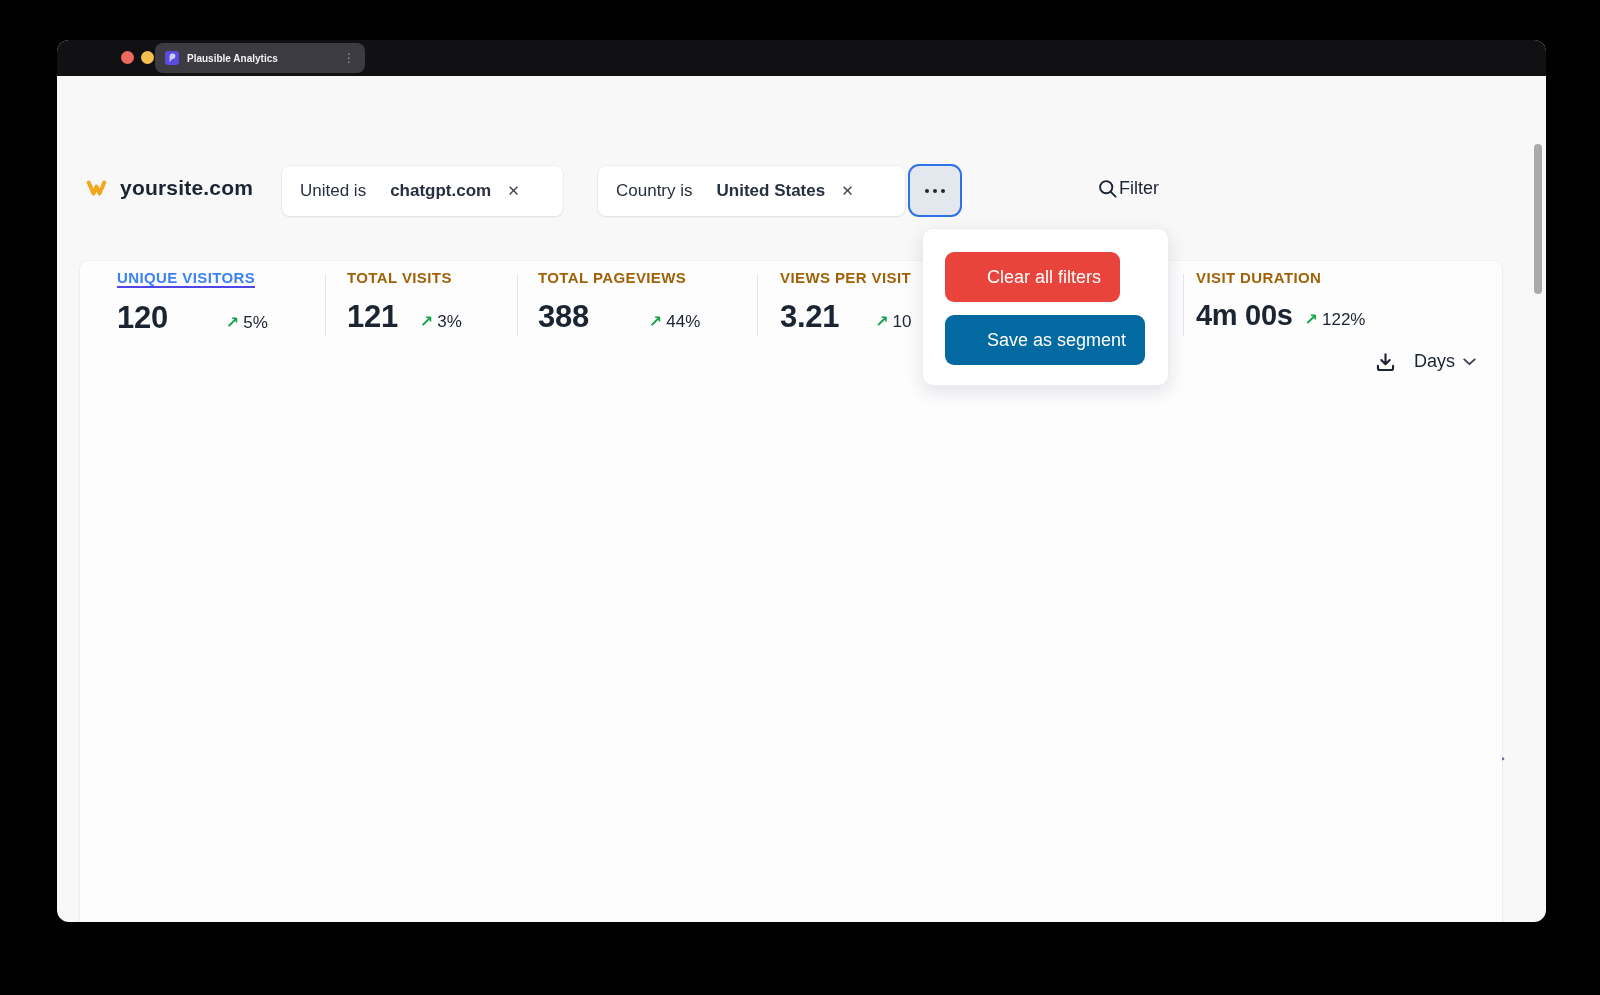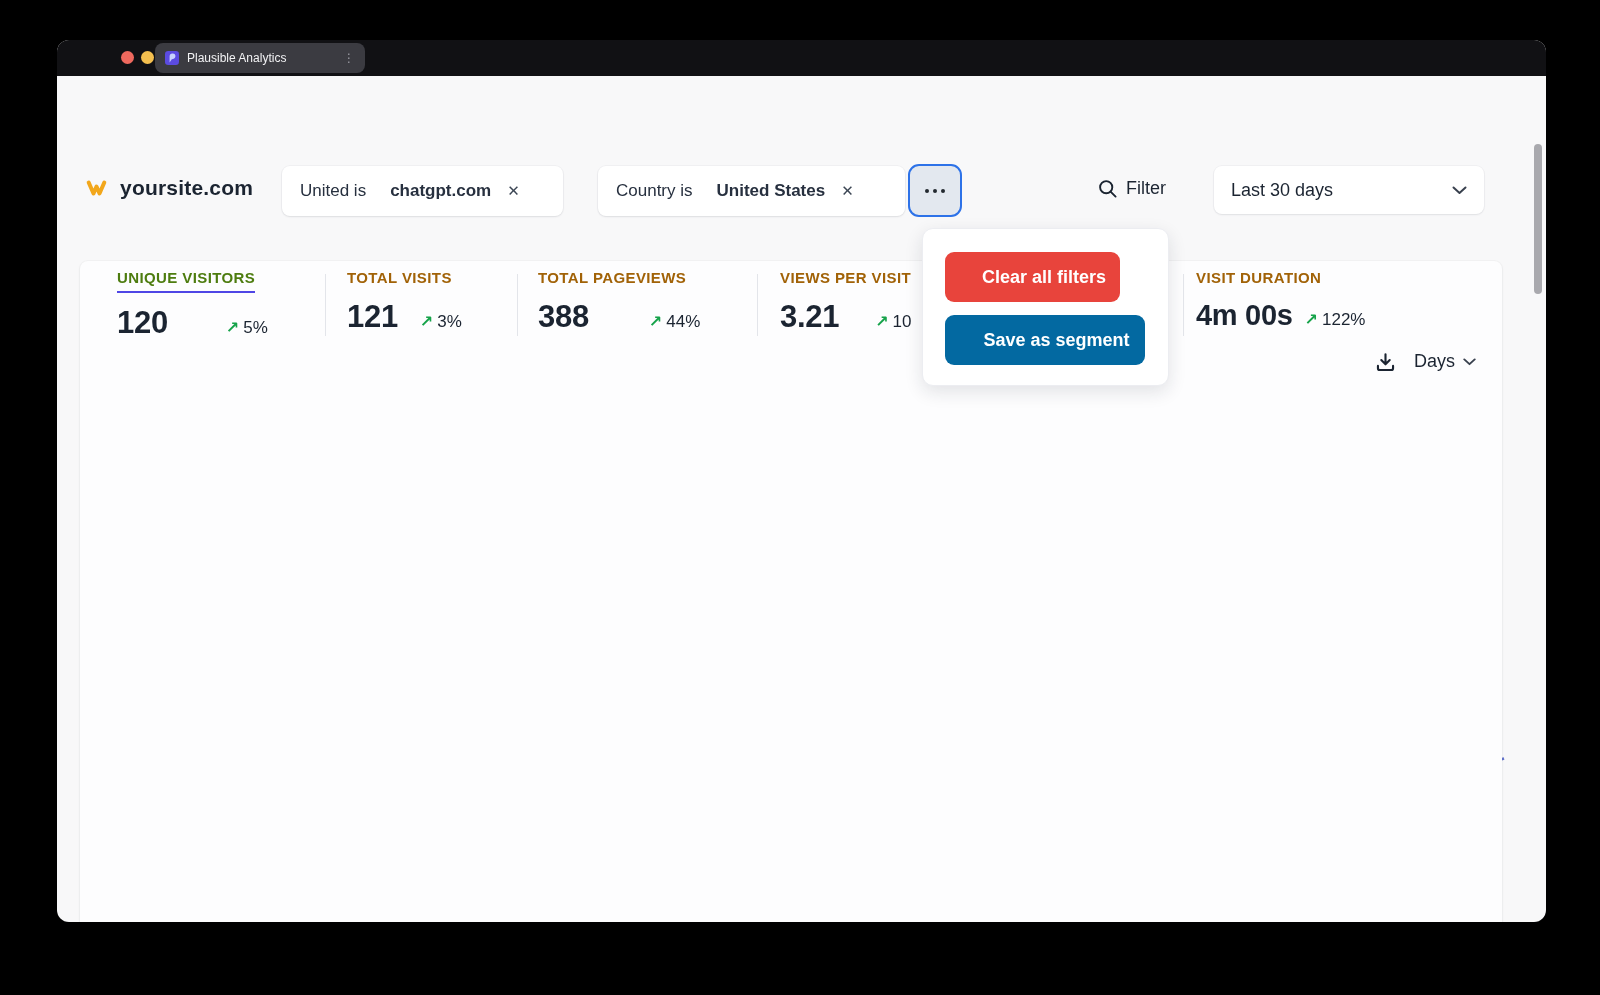--- a/index.html
+++ b/index.html
@@ -4,74 +4,74 @@
 <style>
   * { margin:0; padding:0; box-sizing:border-box; }
   html,body { width:1600px; height:995px; background:#000; overflow:hidden;
     font-family:"Liberation Sans","DejaVu Sans",sans-serif; }
   .window { position:absolute; left:57px; top:40px; width:1489px; height:882px;
     background:#f8f8f9; border-radius:12px; overflow:hidden; }
   .titlebar { position:absolute; left:0; top:0; width:100%; height:36px; background:#111114; }
   .light { position:absolute; top:11px; width:13px; height:13px; border-radius:50%; }
   .tab { position:absolute; left:98px; top:3px; width:210px; height:30px; background:#3b3b41;
     border-radius:8px; display:flex; align-items:center; padding:0 10px; gap:8px; }
-  .tab-title { color:#f2f2f4; font-size:12px; flex:1; }
+  .tab-title { color:#f2f2f4; font-size:10px; flex:1;font-weight:bold; }
   .tab-menu { color:#9c9ca4; font-size:12px; }
   .content { position:absolute; left:0; top:36px; width:1489px; height:846px; }
 
   .siteblock { position:absolute; left:28px; top:100px; display:flex; align-items:center; gap:12px; }
   .sitename { font-size:21px; font-weight:700; color:#1b2431; letter-spacing:.2px; }
 
   .pill { position:absolute; top:90px; height:50px; background:#fff; border-radius:8px;
     box-shadow:0 1px 2px rgba(27,36,49,.09), 0 0 0 1px rgba(27,36,49,.03);
     display:flex; align-items:center; padding:0 18px; gap:7px; font-size:17px; color:#27303f;
     white-space:nowrap; }
   .pill b { font-weight:700;margin-left:17px; }
   .pill .x { margin-left:9px; color:#3c4654; font-size:15px; cursor:pointer; }
   .pill1 { left:225px; width:281px; }
   .pill2 { left:541px; width:307px; }
 
   .dots-btn { position:absolute; left:851px; top:88px; width:54px; height:53px;
     background:#e3e8ef; border:2.5px solid #2d72e8; border-radius:11px;
     display:flex; align-items:center; justify-content:center; }
 
   .filterlink { position:absolute; left:1041px; top:102px; display:flex; align-items:center;
-    gap:8px; color:#1b2431; font-size:18px; }
+    gap:1px; color:#1b2431; font-size:18px; }
 
   .rangeselect { position:absolute; left:1157px; top:90px; width:270px; height:48px; background:#fff;
     border-radius:8px; box-shadow:0 1px 2px rgba(27,36,49,.08), 0 0 0 1px rgba(27,36,49,.03);
     display:flex; align-items:center; padding:0 17px; font-size:18px; color:#1b2431; }
   .rangeselect span { flex:1; }
 
   .card { position:absolute; left:23px; top:185px; width:1422px; height:687px; background:#fdfdfe;
     border-radius:8px; box-shadow:0 1px 3px rgba(27,36,49,.07), 0 0 0 1px rgba(27,36,49,.025); }
   .stat { position:absolute; top:8px; white-space:nowrap; }
   .stat .lbl { font-size:15px; font-weight:700; color:#a16207; letter-spacing:.4px;
     display:inline-block; }
-  .stat.active .lbl { color:#4d7c0f; border-bottom:2px solid #4f46e5; padding-bottom:5px; }
+  .stat.active .lbl { color:#3b82f6; border-bottom:2px solid #4f46e5; }
   .statrow { display:flex; align-items:baseline; margin-top:12px; }
   .stat .val { font-size:31px; font-weight:700; color:#1b2431; letter-spacing:-.3px; }
   .badge { display:flex; align-items:baseline; gap:4px; font-size:17px; color:#1b2431; }
   .badge .arr { color:#16a34a; font-size:16px; font-weight:700; }
   .s1{left:37px;} .s2{left:267px;} .s3{left:458px;} .s4{left:700px;} .s5{left:1116px;}
   .s1 .badge{margin-left:58px;} .s2 .badge{margin-left:22px;} .s3 .badge{margin-left:60px;}
   .s4 .badge{margin-left:36px;} .s5 .badge{margin-left:12px;}
   .vdiv { position:absolute; top:13px; width:1px; height:62px; background:#e3e5ea; }
 
   .daysrow { position:absolute; top:90px; right:26px; display:flex; align-items:center; gap:18px;
     color:#1b2431; font-size:18px; }
   .daysrow .dl { display:flex; align-items:center; }
   .dayssel { display:flex; align-items:center; gap:8px; }
 
   #chart-svg { position:absolute; left:0; top:0; width:1489px; height:846px; pointer-events:none; }
 
   .popover { position:absolute; left:865px; top:152px; width:247px; height:158px; background:#fff;
     border:1px solid #ecedf1; border-radius:11px; box-shadow:0 6px 18px rgba(27,36,49,.12); }
   .popbtn { position:absolute; left:22px; height:50px; border:none; border-radius:9px;
-    color:#fff; font-size:18px; font-weight:700; font-family:inherit; text-align:center;
+    color:#fff; font-size:18px; font-weight:400; font-family:inherit; text-align:center;
     display:flex; align-items:center; justify-content:center; cursor:pointer;padding-left:23px; }
   .popbtn.clear { top:23px; width:175px; }
   .popbtn.save { top:86px; width:200px; }
 
   .scroll-thumb { position:absolute; left:1477px; top:68px; width:8px; height:150px;
     border-radius:4px; background:#a9a9ae; }
 </style>
 </head>
 <body>
 
@@ -152,26 +152,20 @@
     </div>
 
     <div class="filterlink">
       <svg width="20" height="20" viewBox="0 0 20 20">
         <circle cx="8.2" cy="8.2" r="6.1" fill="none" stroke="#1b2431" stroke-width="1.9"></circle>
         <line x1="12.8" y1="12.8" x2="17.6" y2="17.6" stroke="#1b2431" stroke-width="1.9" stroke-linecap="round"></line>
       </svg>
       <span>Filter</span>
     </div>
 
-    <div class="rangeselect">
-      <span>Last 30 days</span>
-      <svg width="15" height="9" viewBox="0 0 15 9">
-        <path d="M1.5 1.5 L7.5 7 L13.5 1.5" fill="none" stroke="#39414e" stroke-width="2" stroke-linecap="round" stroke-linejoin="round"></path>
-      </svg>
-    </div>
 
     <div class="card">
 
       <div class="stat s1 active">
         <span class="lbl">UNIQUE VISITORS</span>
         <div class="statrow">
           <span class="val">120</span>
           <span class="badge">
               <span class="arr">↗</span>
               <span>5%</span>

